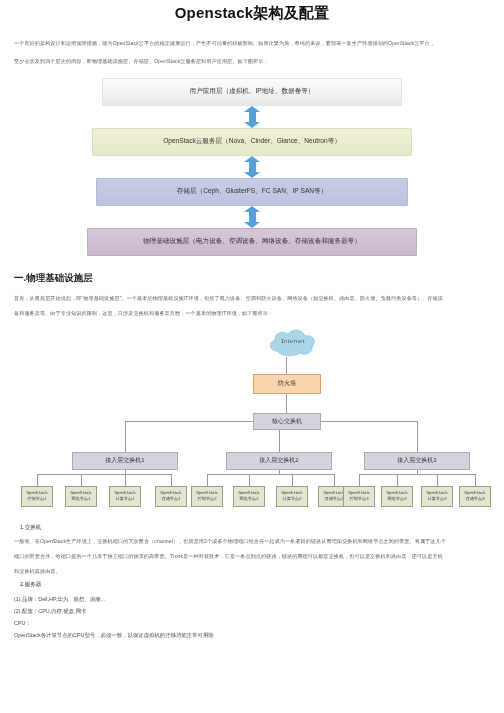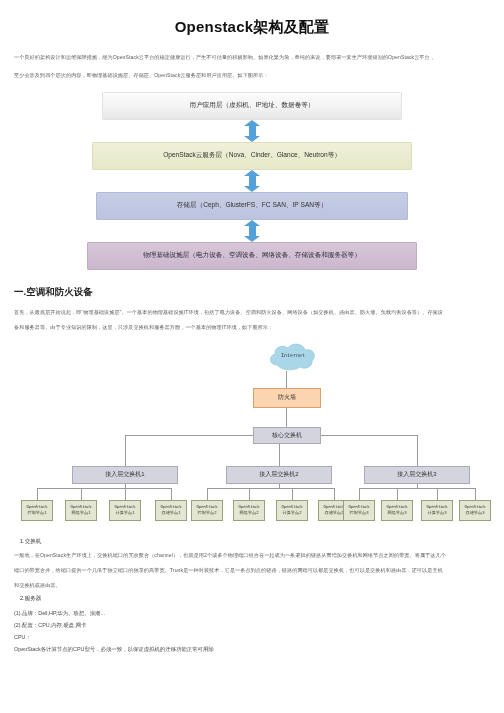--- a/index.html
+++ b/index.html
@@ -15,21 +15,21 @@
     position: relative;
   }
   .page { width: 504px; height: 713px; padding: 0 14px; position: relative; }
 
   .doc-title {
     text-align: center;
     font-size: 15px;
     font-weight: bold;
     color: #111;
     letter-spacing: 0.2px;
-    margin: 18px 0 14px 0;
+    margin: 4px 0 14px 0;
   }
 
   .sec-head {
     font-size: 9.5px;
     color: #333;
     margin: 0 0 9px 0;
     font-weight: normal;
   }
   .sec-head-b {
     font-size: 9.5px;
@@ -224,21 +224,21 @@
       </div>
     <div class="layer-box l3">存储层（Ceph、GlusterFS、FC SAN、IP SAN等）</div>
     <div class="arrow-v">
         <span class="dn"></span>
       </div>
     <div class="layer-box l4">物理基础设施层（电力设备、空调设备、网络设备、存储设备和服务器等）</div>
   </div>
 
   <div style="height:14px"></div>
 
-  <div class="sec-head-b">一.空调和防火设备</div>
+  <div class="sec-head-b">一.物理基础设施层</div>
   <div class="para tight">首先，从最底层开始说起，即“物理基础设施层”。一个基本的物理基础设施IT环境，包括了电力设备、空调和防火设备、网络设备（如交换机、路由器、防火墙、负载均衡设备等）、存储设</div>
   <div class="para tight">备和服务器等。由于专业知识的限制，这里，只涉及交换机和服务器方面，一个基本的物理IT环境，如下图所示：</div>
 
   <div class="net-fig">
 
     <div class="cloud">
       <svg width="52" height="30" viewBox="0 0 52 30" style="position:absolute;left:0;top:0;">
         <path d="M10 22 C2 22 1 13 8 11 C7 4 16 1 21 5 C25 -1 36 0 38 7 C47 5 50 13 45 18 C46 24 38 27 33 24 C28 28 15 28 10 22 Z" fill="#a9d7e8" stroke="#8cc4d9" stroke-width="0.6"></path>
       </svg>
       <div class="ctxt">Internet</div>

